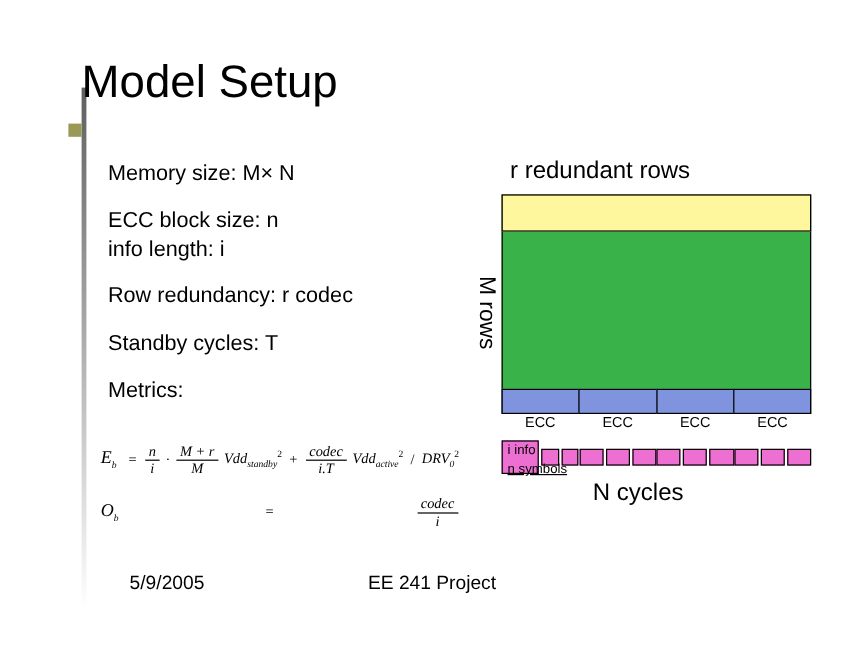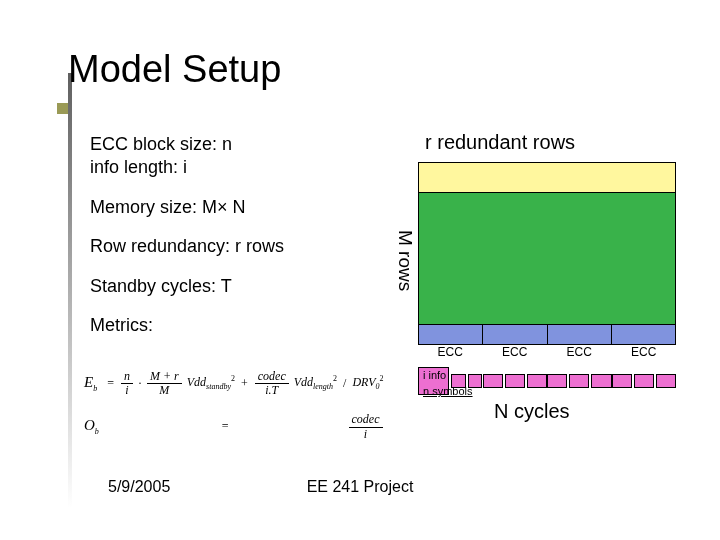--- a/index.html
+++ b/index.html
@@ -219,26 +219,26 @@
 <body>
 
 <div class="accent-line"></div>
 <div class="accent-box"></div>
 
 <div class="title-area">
   <div class="title">Model Setup</div>
 </div>
 
 <div class="content">
+  <div class="para">Memory size: M× N</div>
   <div class="para">
     <div>ECC block size: n</div>
     <div>info length: i</div>
   </div>
-  <div class="para">Memory size: M× N</div>
-  <div class="para">Row redundancy: r rows</div>
+  <div class="para">Row redundancy: r codec</div>
   <div class="para">Standby cycles: T</div>
   <div class="para">Metrics:</div>
 </div>
 
 <div class="redundant-label">r redundant rows</div>
 
 <div class="mem">
   <div class="mem-green"></div>
   <div class="mem-yellow"></div>
   <div class="ecc-band">
@@ -298,21 +298,21 @@
     <span class="frac">
       <span class="num">M + r</span>
       <span class="den">M</span>
     </span>
     <span class="term"><span>Vdd</span><span class="sub">standby</span><span class="sup">2</span></span>
     <span class="eq">+</span>
     <span class="frac">
       <span class="num">codec</span>
       <span class="den">i.T</span>
     </span>
-    <span class="term"><span>Vdd</span><span class="sub">length</span><span class="sup">2</span></span>
+    <span class="term"><span>Vdd</span><span class="sub">active</span><span class="sup">2</span></span>
     <span class="eq">/</span>
     <span class="term"><span>DRV</span><span class="sub">0</span><span class="sup">2</span></span>
   </div>
   <div class="formula-row">
     <span class="lhs"><span>O</span><span class="sub">b</span></span>
     <span class="eq">=</span>
     <span class="frac">
       <span class="num">codec</span>
       <span class="den">i</span>
     </span>

